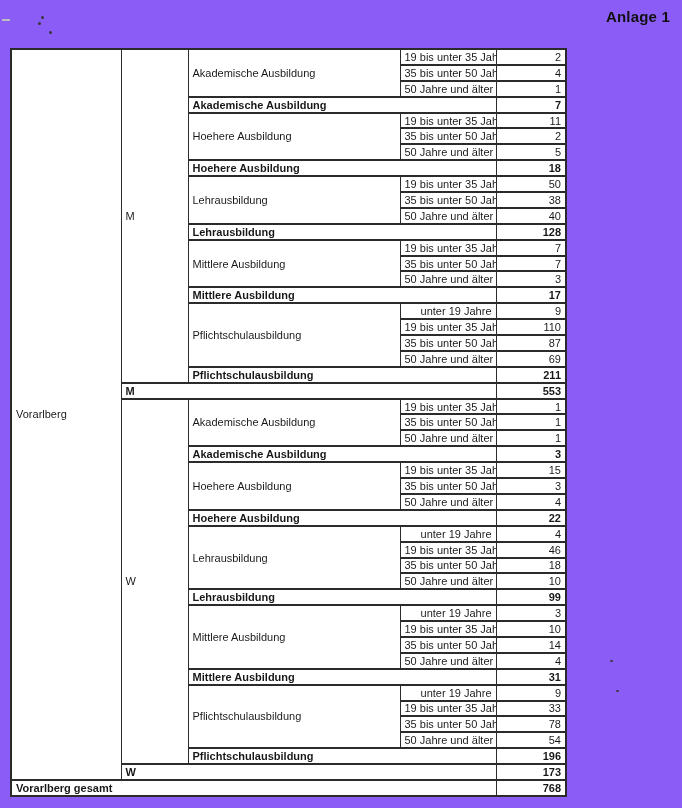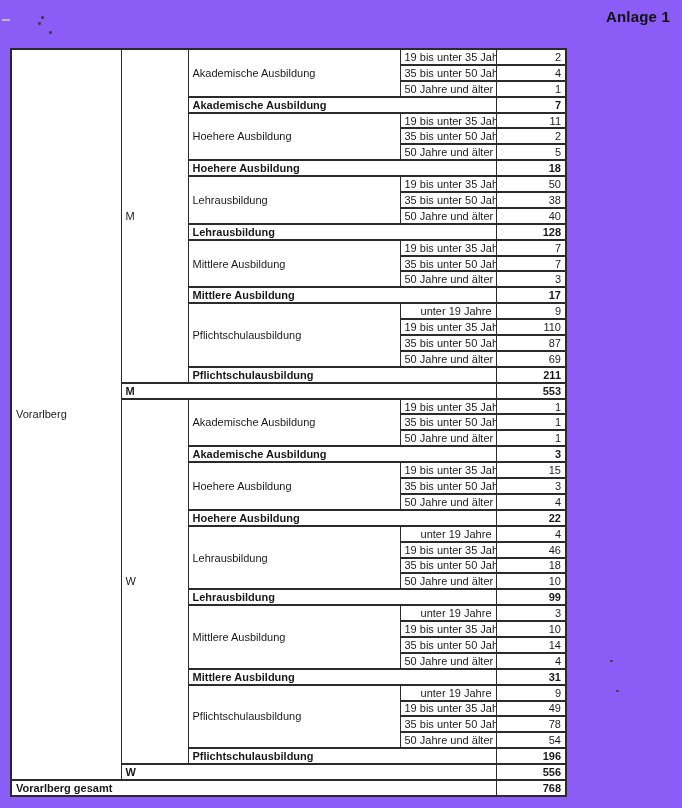--- a/index.html
+++ b/index.html
@@ -239,37 +239,37 @@
             <td class="b" colspan="2">Mittlere Ausbildung</td>
             <td class="val b">31</td>
           </tr>
           <tr>
             <td class="top edu" rowspan="4">Pflichtschulausbildung</td>
             <td class="age">unter 19 Jahre</td>
             <td class="val">9</td>
           </tr>
           <tr>
             <td class="age">19 bis unter 35 Jahre</td>
-            <td class="val">49</td>
+            <td class="val">33</td>
           </tr>
           <tr>
             <td class="age">35 bis unter 50 Jahre</td>
             <td class="val">78</td>
           </tr>
           <tr>
             <td class="age">50 Jahre und älter</td>
             <td class="val">54</td>
           </tr>
           <tr>
             <td class="b" colspan="2">Pflichtschulausbildung</td>
             <td class="val b">196</td>
           </tr>
           <tr>
             <td class="b" colspan="3">W</td>
-            <td class="val b">556</td>
+            <td class="val b">173</td>
           </tr>
           <tr>
             <td class="b" colspan="4">Vorarlberg gesamt</td>
             <td class="val b">768</td>
           </tr>
         </tbody>
     </table>
 
     <div class="dash" style="left:2px;top:19px;width:8px;height:2px;"></div>
     <div class="dot" style="left:41px;top:16px;width:3px;height:3px;"></div>

